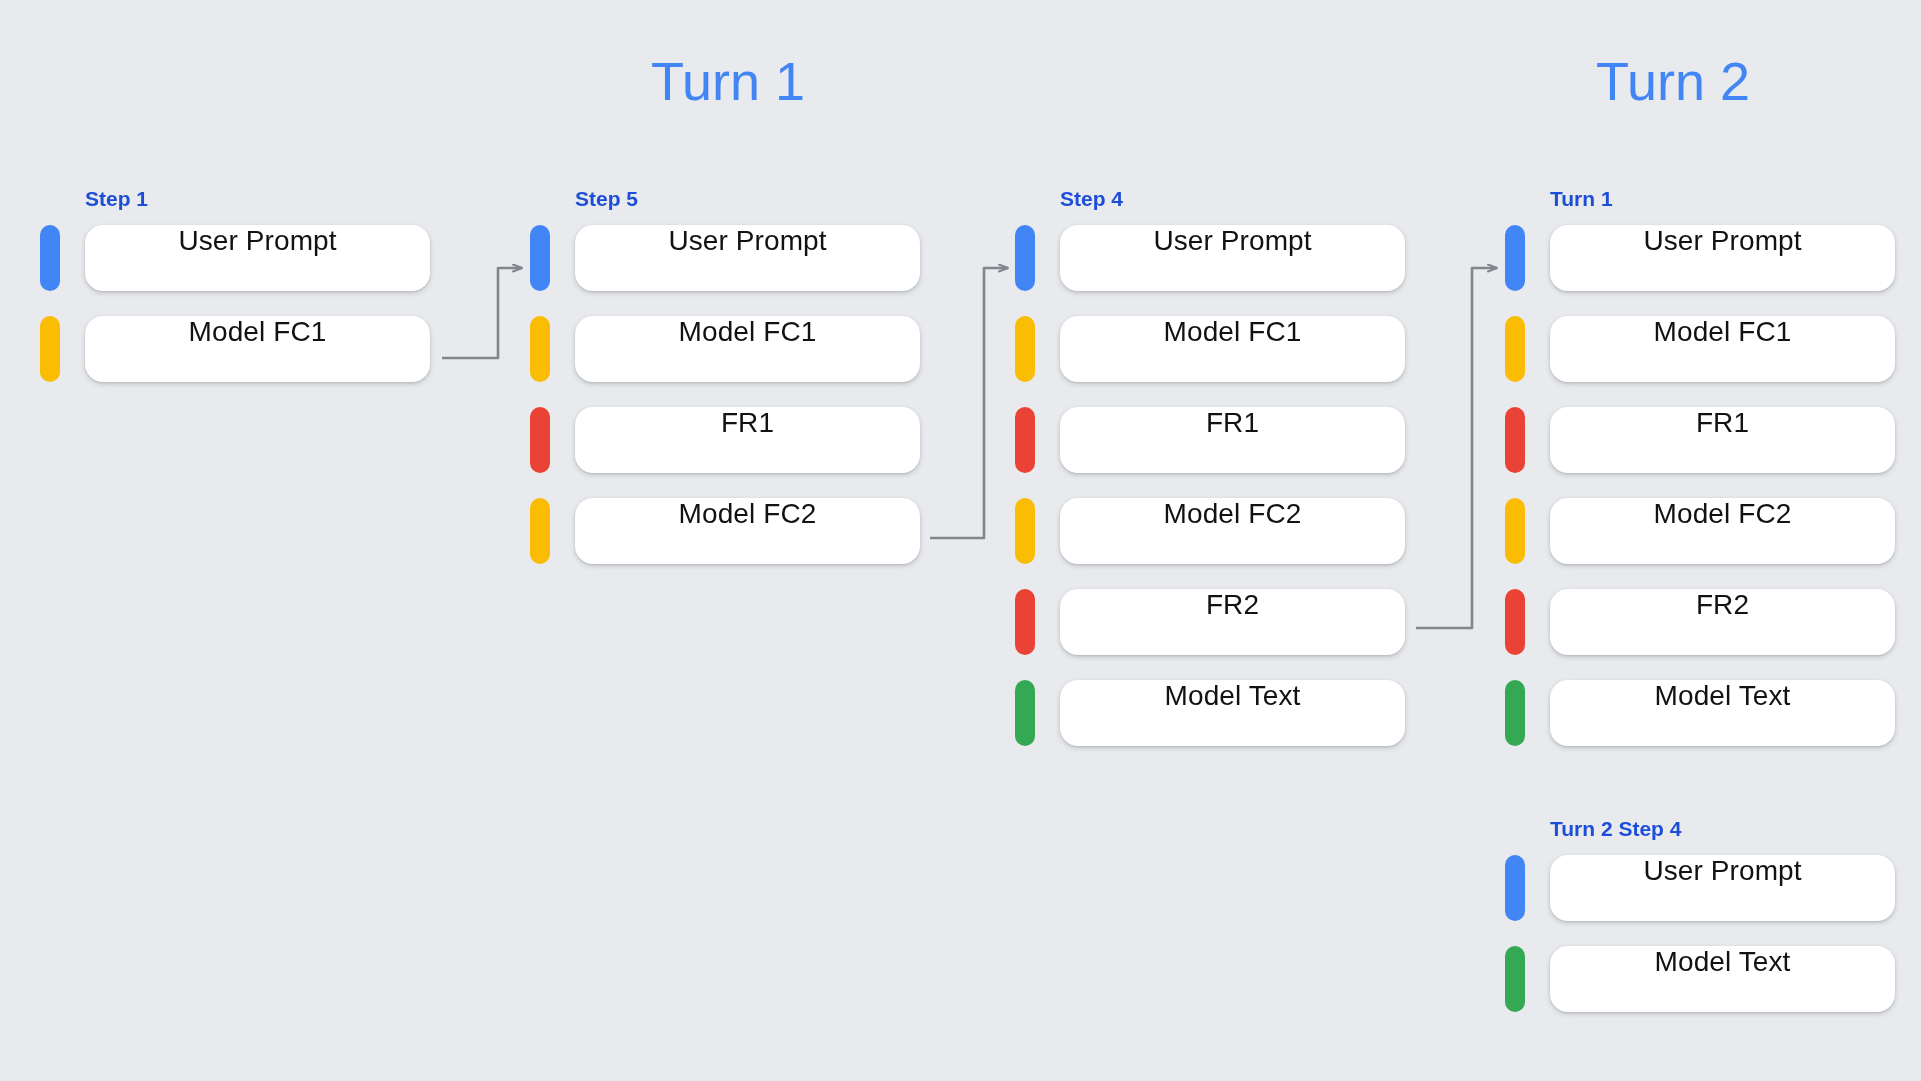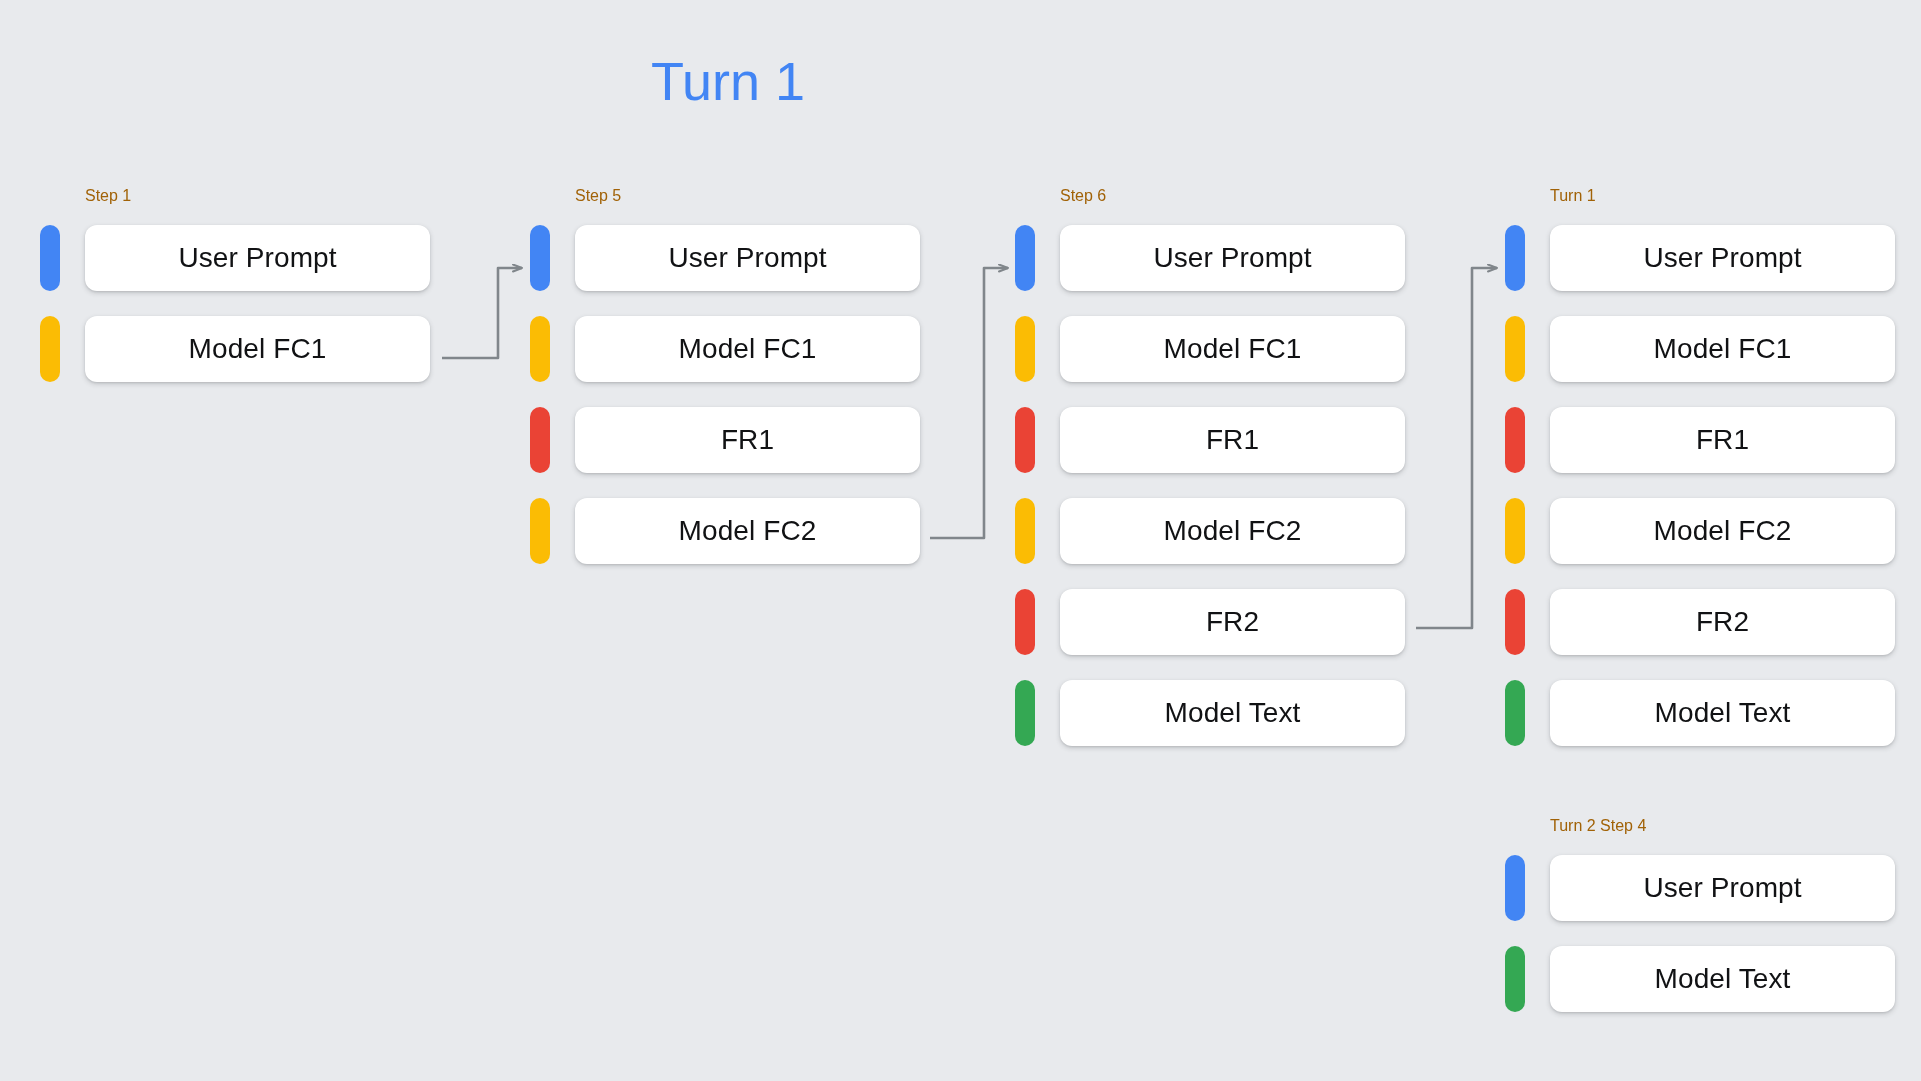--- a/index.html
+++ b/index.html
@@ -20,24 +20,24 @@
     white-space:nowrap;
     color:#4285F4;
   }
   #title-turn1{left:651px;top:50px;}
   #title-turn2{left:1596px;top:50px;}
 
   .col{position:absolute;}
   .col-label{
     position:absolute;
     left:45px;top:-38px;
-    font-size:16px;
-    color:#a16207;
+    font-size:21px;
+    color:#1d4ed8;
     white-space:nowrap;
-    font-weight:400;
+    font-weight:700;
   }
 
   .row{
     position:relative;
     height:66px;
     margin-bottom:25px;
     display:flex;
     align-items:center;
   }
   .bar{
@@ -49,24 +49,24 @@
   .bar.blue{background:#4285F4;}
   .bar.yellow{background:#FBBC04;}
   .bar.red{background:#EA4335;}
   .bar.green{background:#34A853;}
 
   .card{
     margin-left:25px;
     width:345px;
     height:66px;
     background:#ffffff;
-    border-radius:12px;
+    border-radius:18px;
     box-shadow:0 2px 5px rgba(60,64,67,0.22), 0 1px 2px rgba(60,64,67,0.12);
     display:flex;
-    align-items:center;
+    align-items:flex-start;
     justify-content:center;
     box-sizing:border-box;
   }
   .card-label{
     font-size:28px;
     color:#111214;
     white-space:nowrap;
     font-weight:400;
     letter-spacing:0.1px;
   }
@@ -76,20 +76,21 @@
     width:1921px;height:1081px;
     pointer-events:none;
   }
 </style>
 </head>
 <body>
 
 <div id="stage">
 
   <div class="section-title" id="title-turn1">Turn 1</div>
+  <div class="section-title" id="title-turn2">Turn 2</div>
 
   <div class="col" style="left:40px;top:225px;">
     <div class="col-label">Step 1</div>
 
     <div class="row">
       <div class="bar blue"></div>
       <div class="card">
         <span class="card-label">User Prompt</span>
       </div>
     </div>
@@ -128,21 +129,21 @@
 
     <div class="row">
       <div class="bar yellow"></div>
       <div class="card">
         <span class="card-label">Model FC2</span>
       </div>
     </div>
   </div>
 
   <div class="col" style="left:1015px;top:225px;">
-    <div class="col-label">Step 6</div>
+    <div class="col-label">Step 4</div>
 
     <div class="row">
       <div class="bar blue"></div>
       <div class="card">
         <span class="card-label">User Prompt</span>
       </div>
     </div>
 
     <div class="row">
       <div class="bar yellow"></div>

